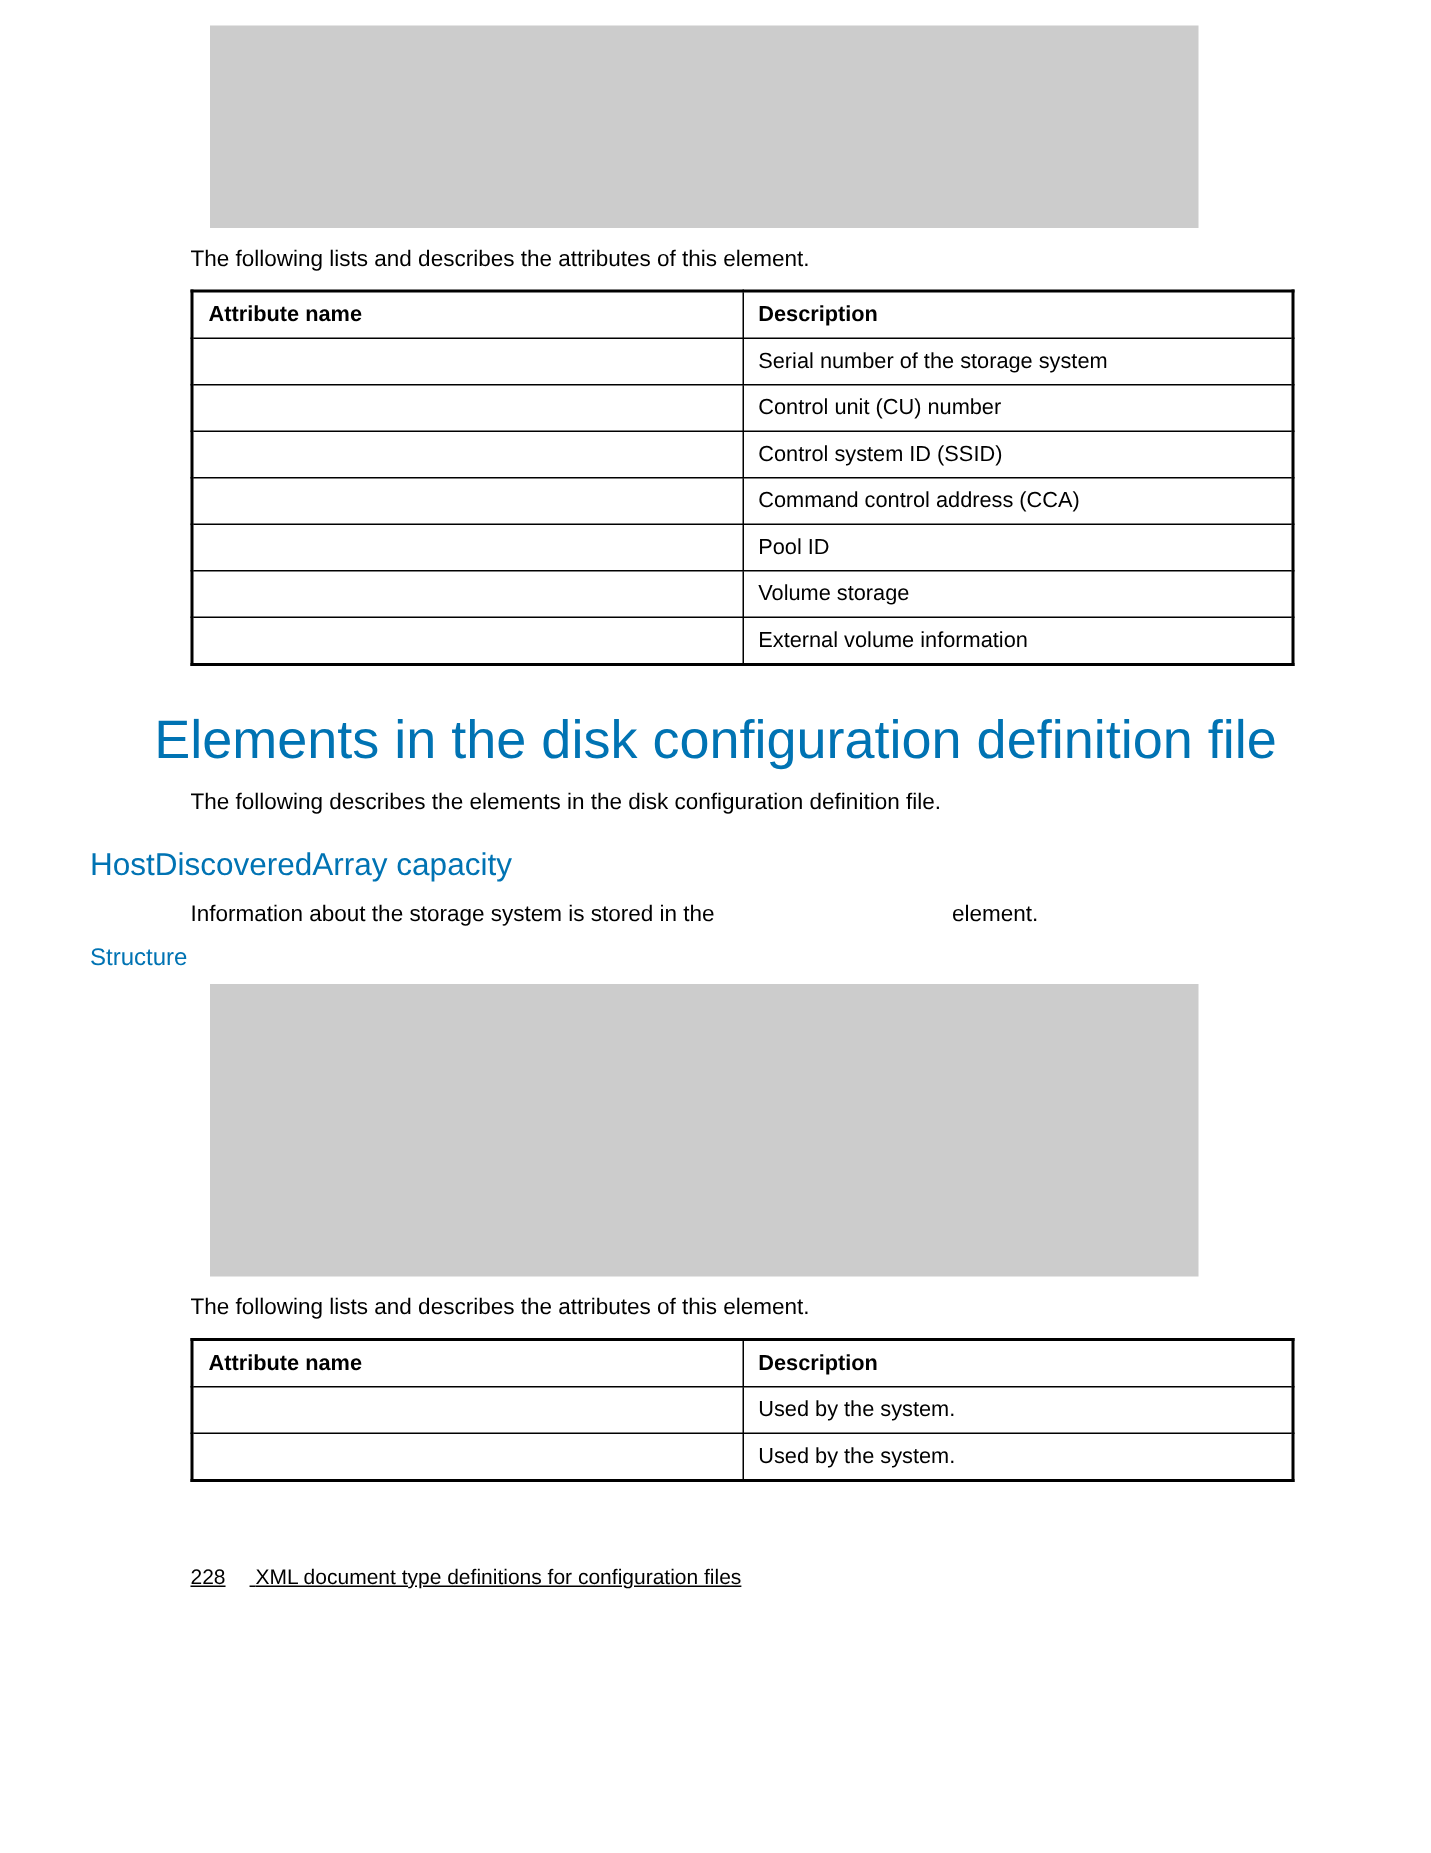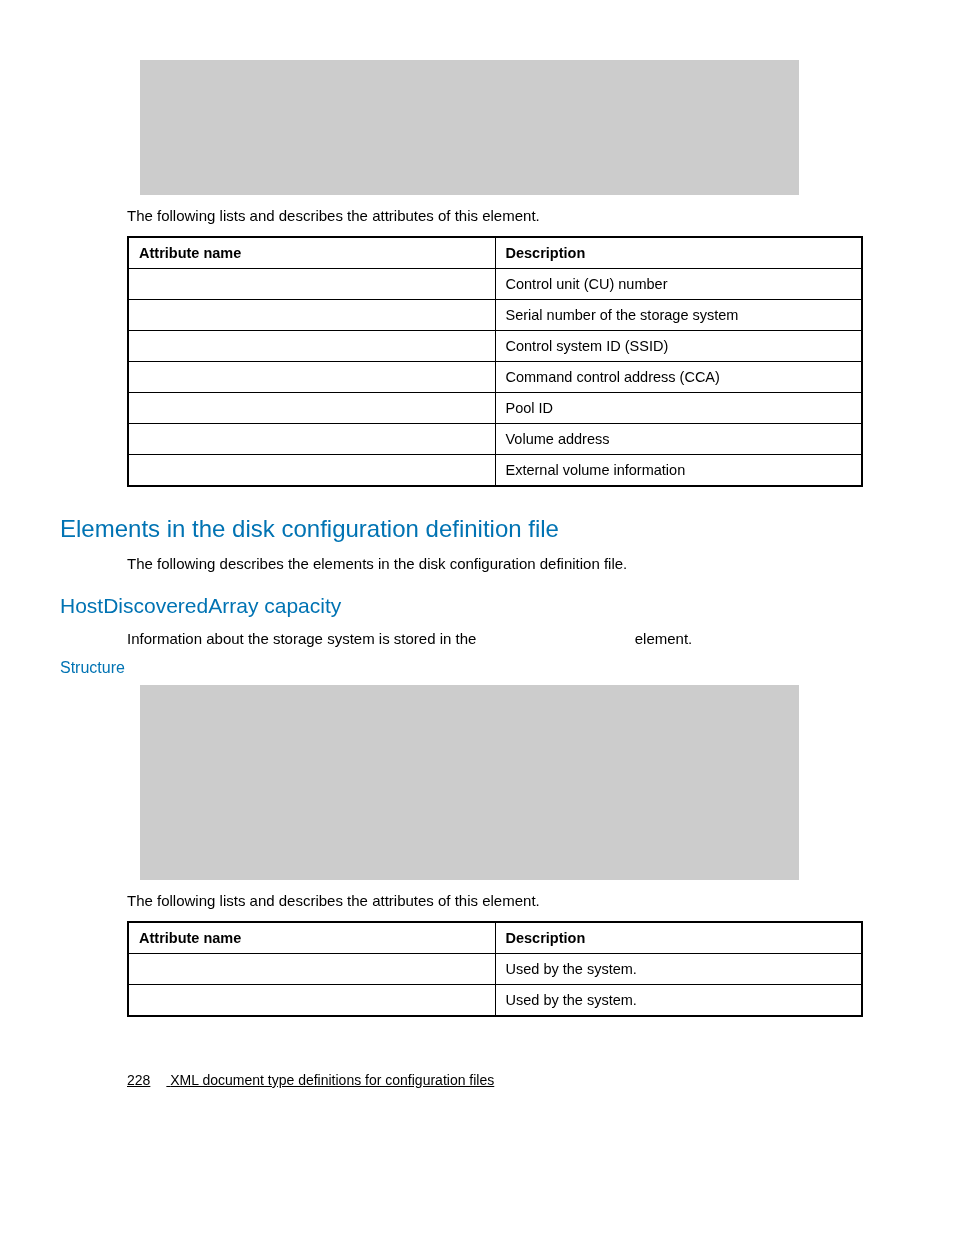--- a/index.html
+++ b/index.html
@@ -4,21 +4,21 @@
 <style>
   body {
     margin: 0;
     padding: 0;
     background: #ffffff;
     font-family: Arial, Helvetica, sans-serif;
     color: #000000;
     width: 954px;
   }
   .page {
-    padding: 60px 60px 40px 60px;
+    padding: 17px 60px 40px 60px;
     box-sizing: border-box;
   }
   .gray-block {
     background: #cccccc;
     margin-left: 80px;
     margin-right: 95px;
   }
   .gray-block.top {
     height: 135px;
     margin-top: 0;
@@ -54,24 +54,25 @@
   }
   table.attr-table thead th {
     font-weight: bold;
   }
   .col-attr {
     width: 175px;
   }
   h1.section-title {
     color: #0073b3;
     font-weight: normal;
-    font-size: 24px;
+    font-size: 36px;
     margin-top: 28px;
     margin-bottom: 10px;
     margin-left: 0;
+    text-align: center;
   }
   h2.subsection-title {
     color: #0073b3;
     font-weight: normal;
     font-size: 21px;
     margin-top: 22px;
     margin-bottom: 8px;
     margin-left: 0;
   }
   h3.struct-title {
@@ -104,41 +105,41 @@
   <table class="attr-table">
     <thead>
       <tr>
         <th class="col-attr">Attribute name</th>
         <th>Description</th>
       </tr>
     </thead>
     <tbody>
       <tr>
           <td class="col-attr"></td>
-          <td>Control unit (CU) number</td>
+          <td>Serial number of the storage system</td>
         </tr>
       <tr>
           <td class="col-attr"></td>
-          <td>Serial number of the storage system</td>
+          <td>Control unit (CU) number</td>
         </tr>
       <tr>
           <td class="col-attr"></td>
           <td>Control system ID (SSID)</td>
         </tr>
       <tr>
           <td class="col-attr"></td>
           <td>Command control address (CCA)</td>
         </tr>
       <tr>
           <td class="col-attr"></td>
           <td>Pool ID</td>
         </tr>
       <tr>
           <td class="col-attr"></td>
-          <td>Volume address</td>
+          <td>Volume storage</td>
         </tr>
       <tr>
           <td class="col-attr"></td>
           <td>External volume information</td>
         </tr>
     </tbody>
   </table>
 
   <h1 class="section-title">Elements in the disk configuration definition file</h1>
   <p class="body-text">The following describes the elements in the disk configuration definition file.</p>

